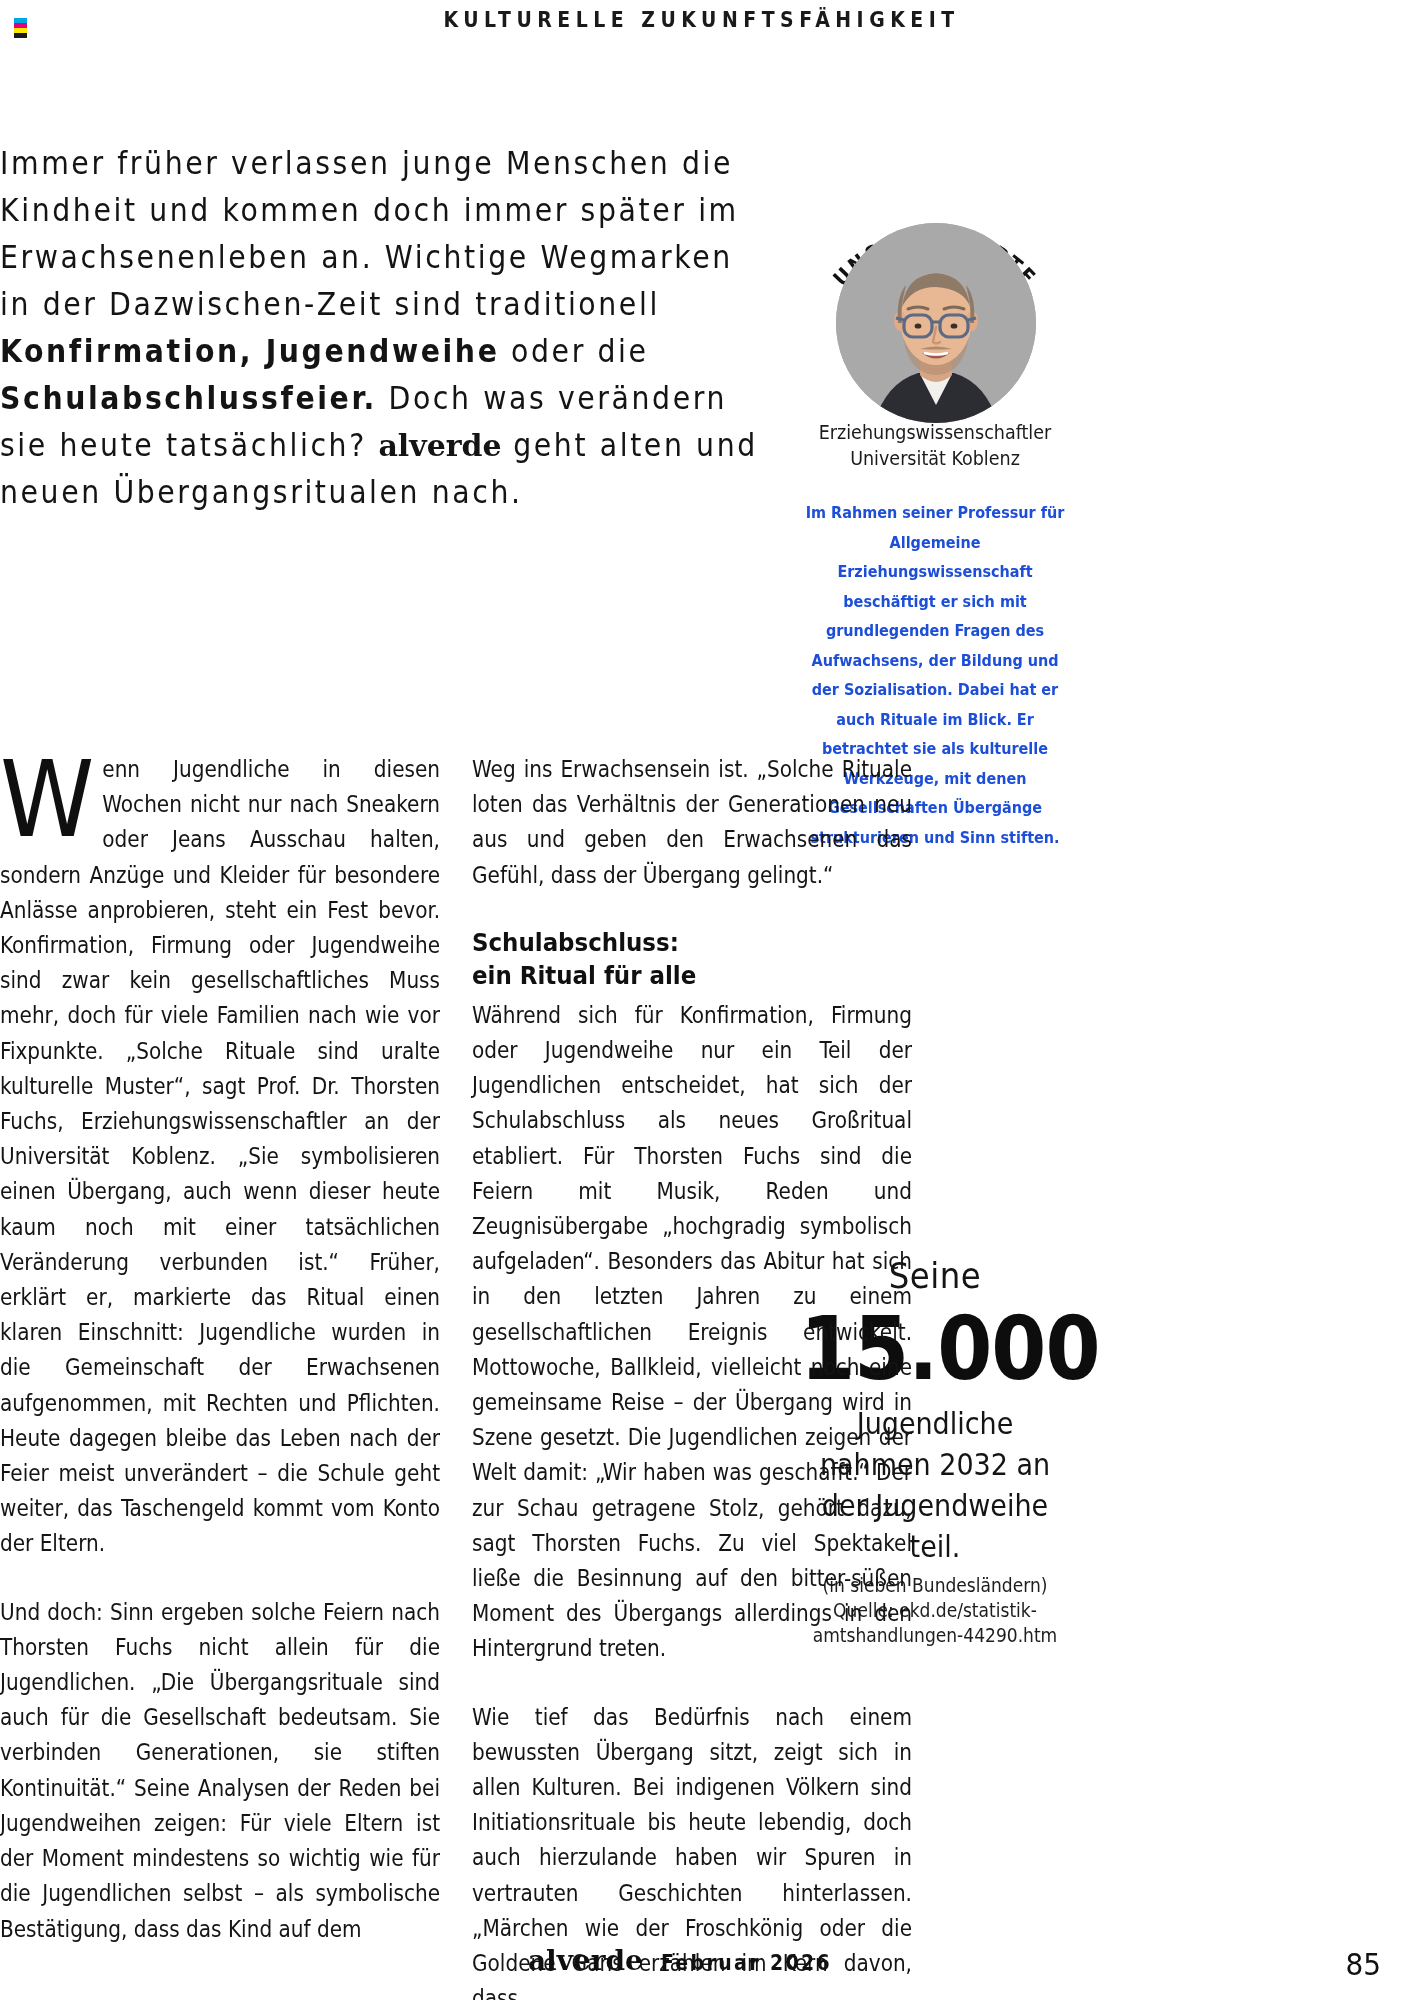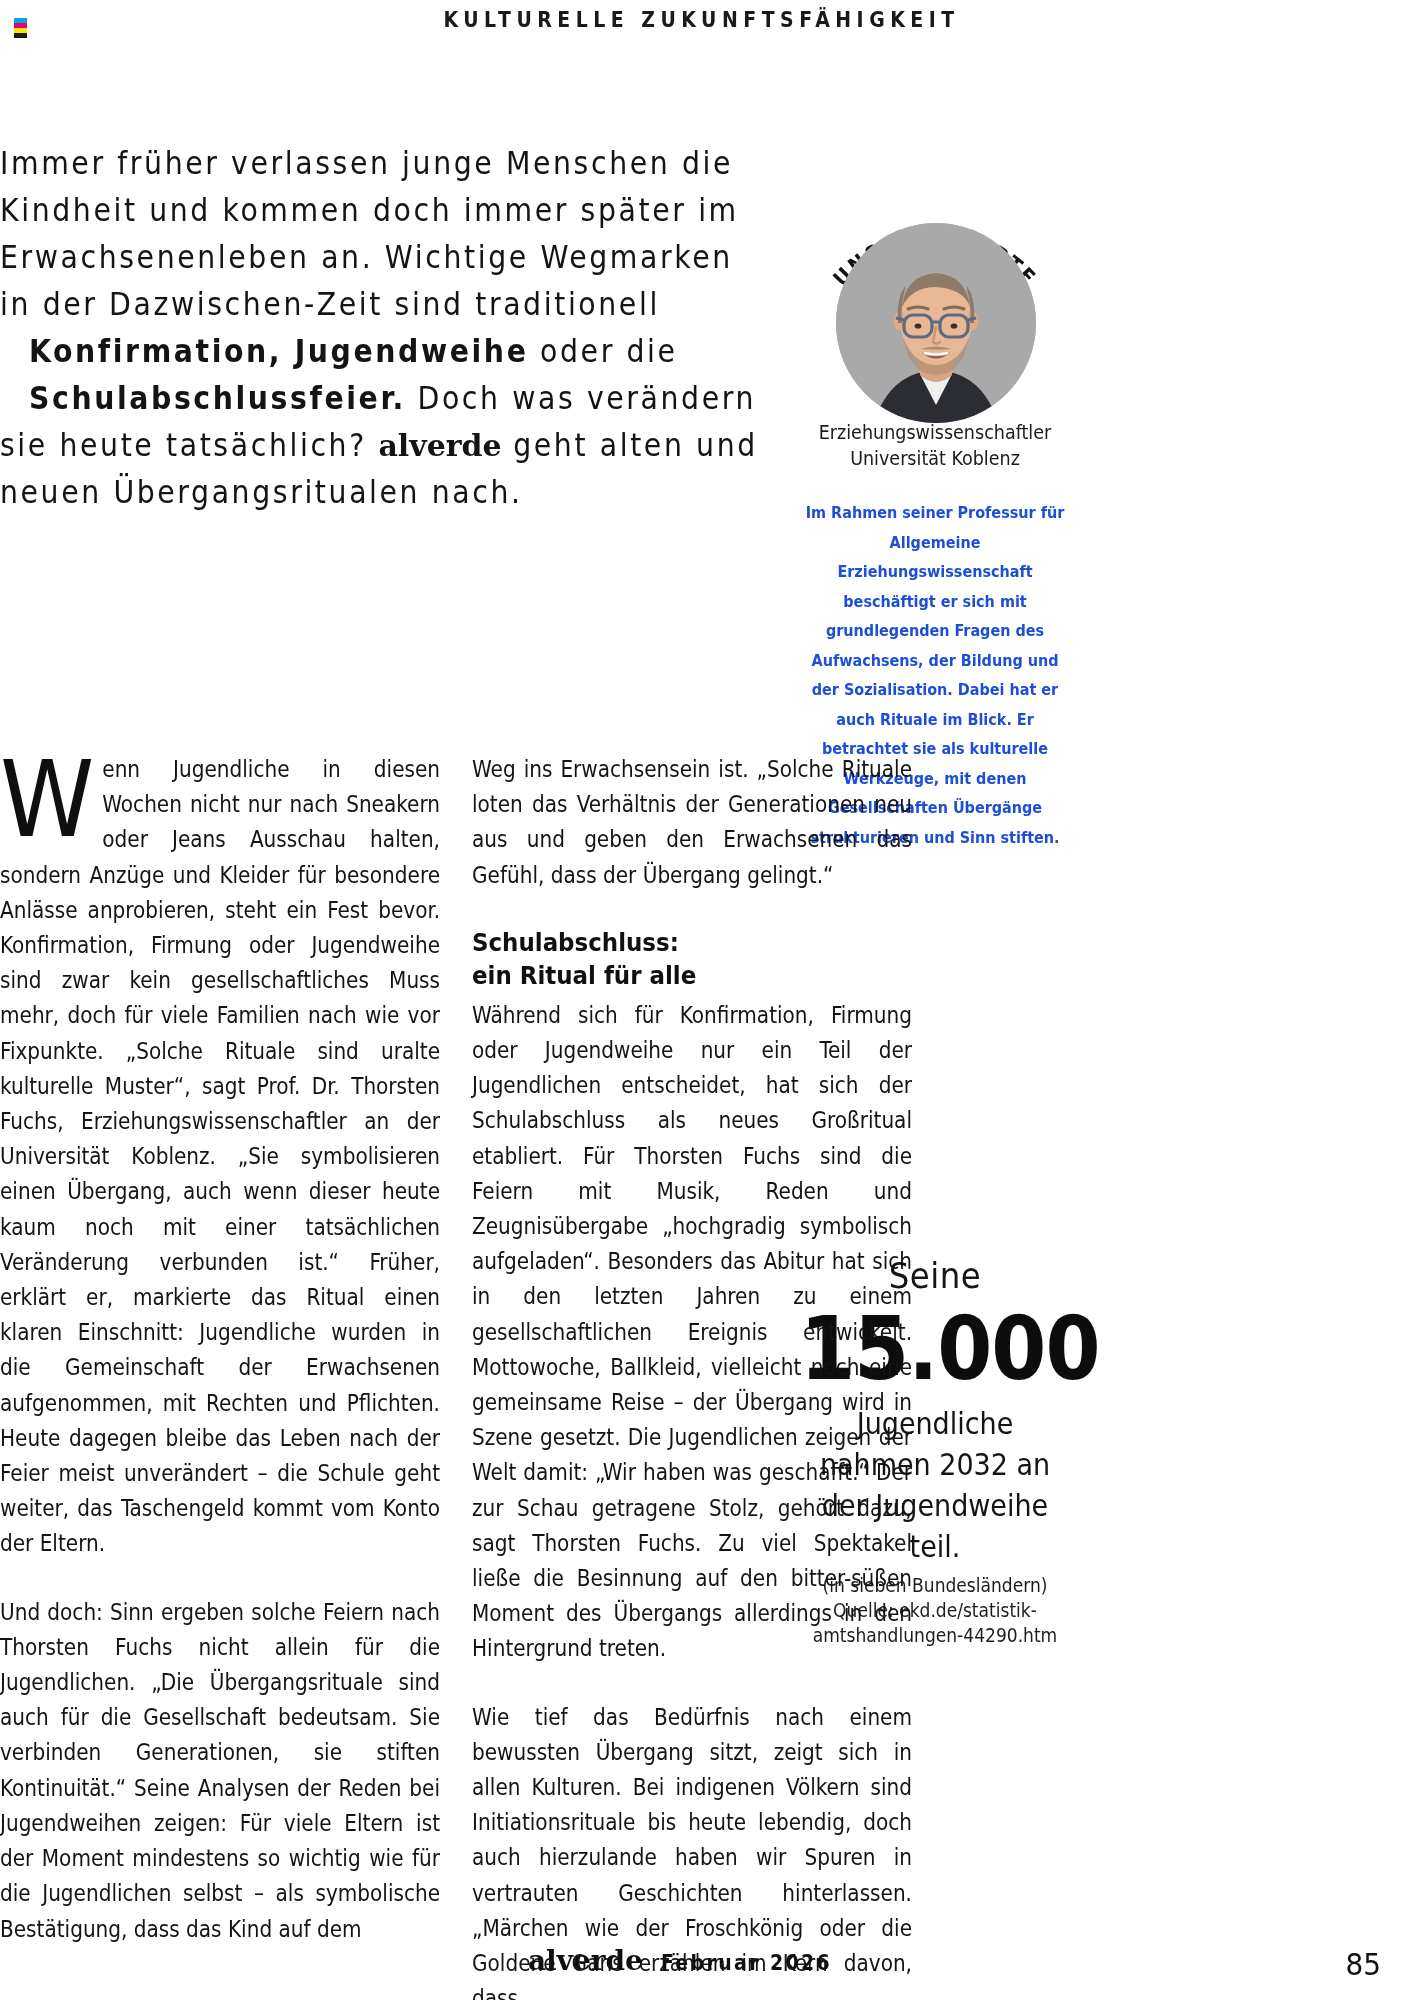--- a/index.html
+++ b/index.html
@@ -49,21 +49,21 @@
     left: 0;
     top: 140px;
     width: 760px;
     font-family: "DejaVu Sans Condensed", "Liberation Sans Narrow", "Liberation Sans", sans-serif;
     font-size: 31.5px;
     line-height: 47px;
     letter-spacing: 2.6px;
     color: #141414;
     font-weight: 400;
   }
-  .lede b { font-weight: 700; margin-left: 29px; }
+  .lede b { font-weight: 700; }
   .lede .brand {
     font-family: "DejaVu Serif", "Liberation Serif", serif;
     font-weight: 700;
     font-size: 30px;
     letter-spacing: 0px;
   }
 
   
   .expert {
     position: absolute;

